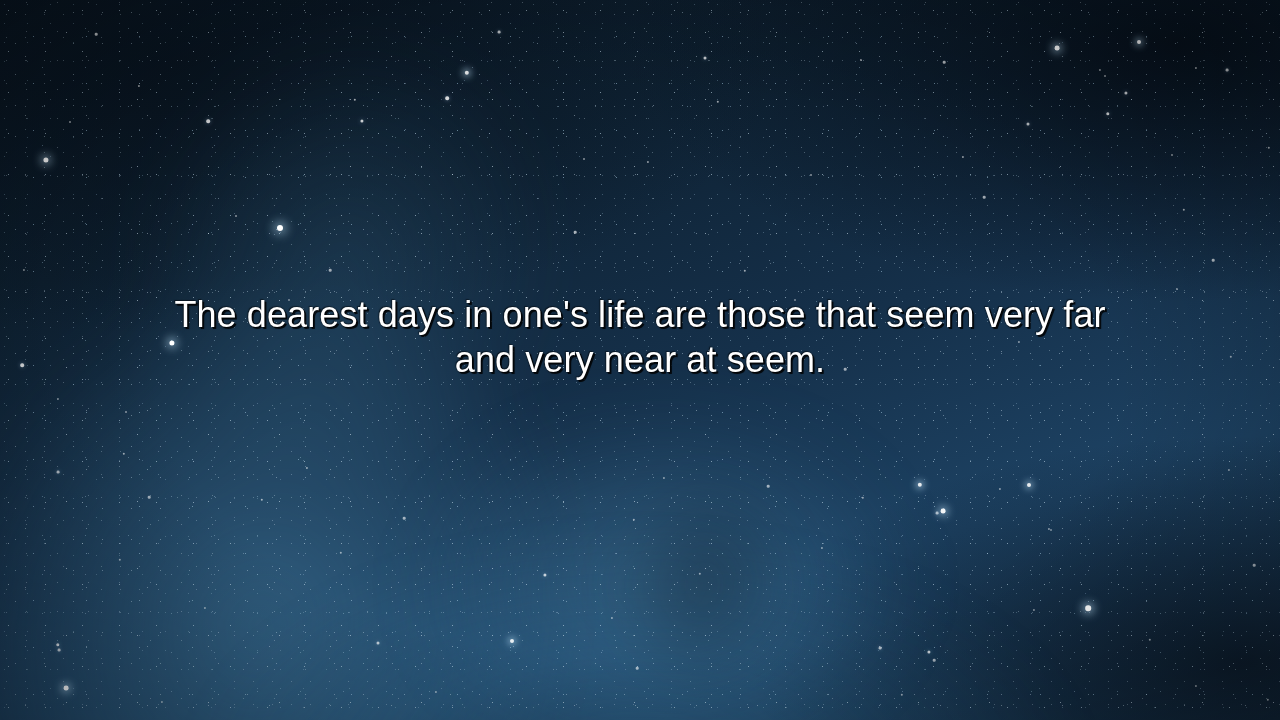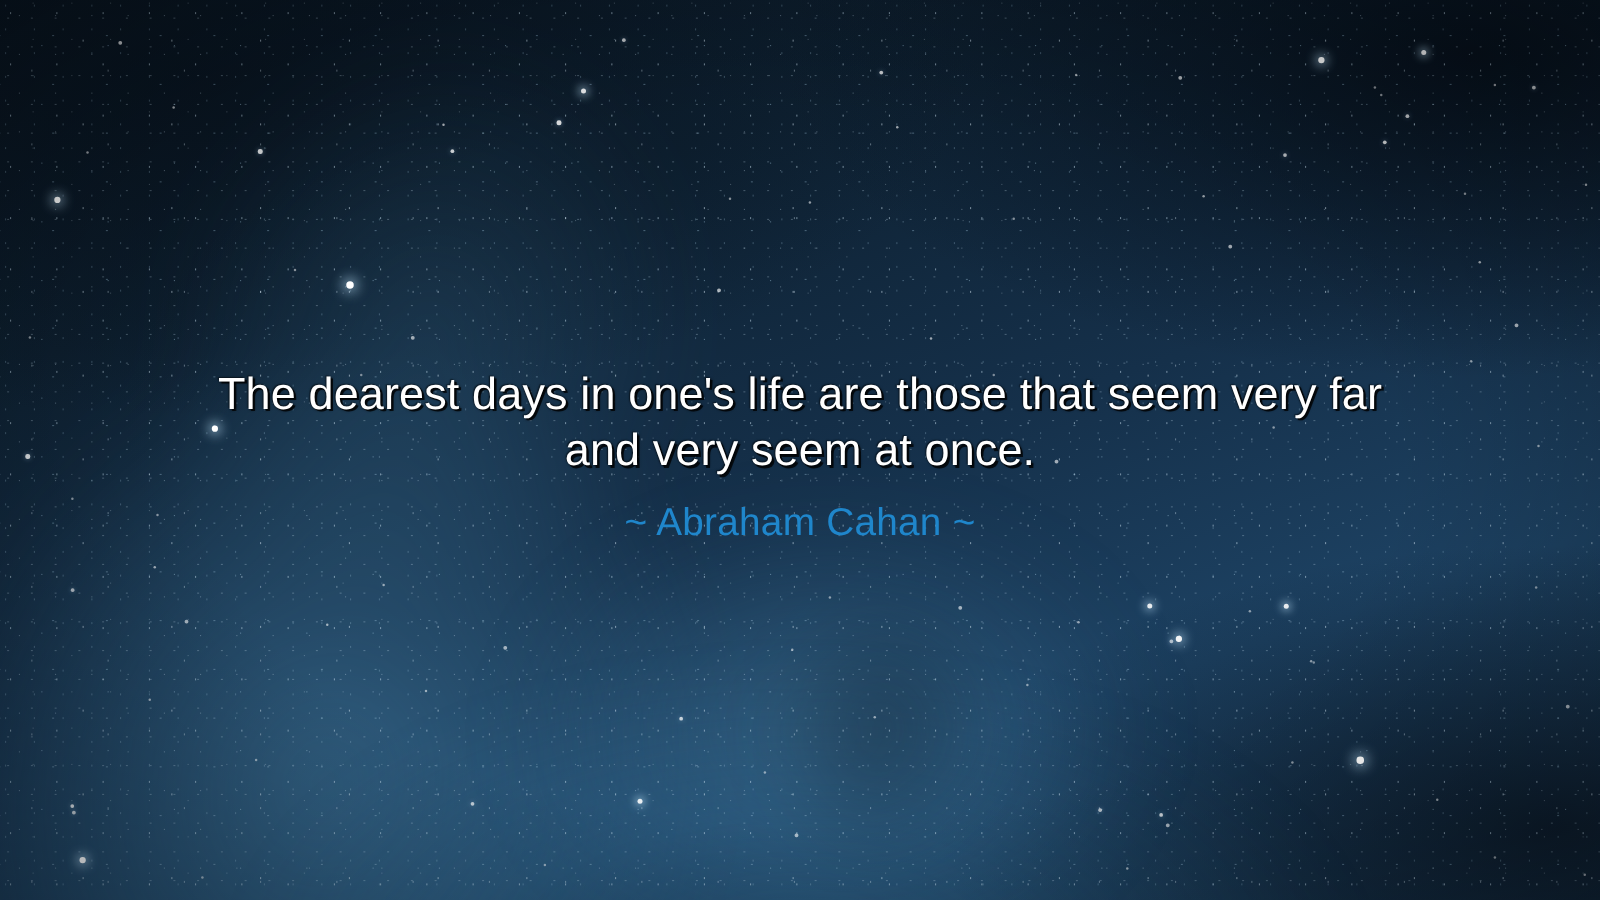--- a/index.html
+++ b/index.html
@@ -248,17 +248,16 @@
       <div class="star" style="left: 289px; top: 300px; width: 2px; height: 2px; opacity: 0.45; background: rgb(255, 255, 255);"></div>
       <div class="star" style="left: 330px; top: 270px; width: 2.6px; height: 2.6px; opacity: 0.6; background: rgb(255, 255, 255);"></div>
       <div class="star" style="left: 795px; top: 300px; width: 2px; height: 2px; opacity: 0.45; background: rgb(255, 255, 255);"></div>
       <div class="star" style="left: 1177px; top: 289px; width: 2.2px; height: 2.2px; opacity: 0.5; background: rgb(255, 255, 255);"></div>
     </div>
 
   <div class="vignette"></div>
 
   <div class="text-layer">
     <div class="quote">The dearest days in one's life are those that seem very far
-and very seem at once.</div>
-    <div class="attribution">~ Abraham Cahan ~</div>
+and very near at seem.</div>
   </div>
 
 </div>
 
 </body></html>

